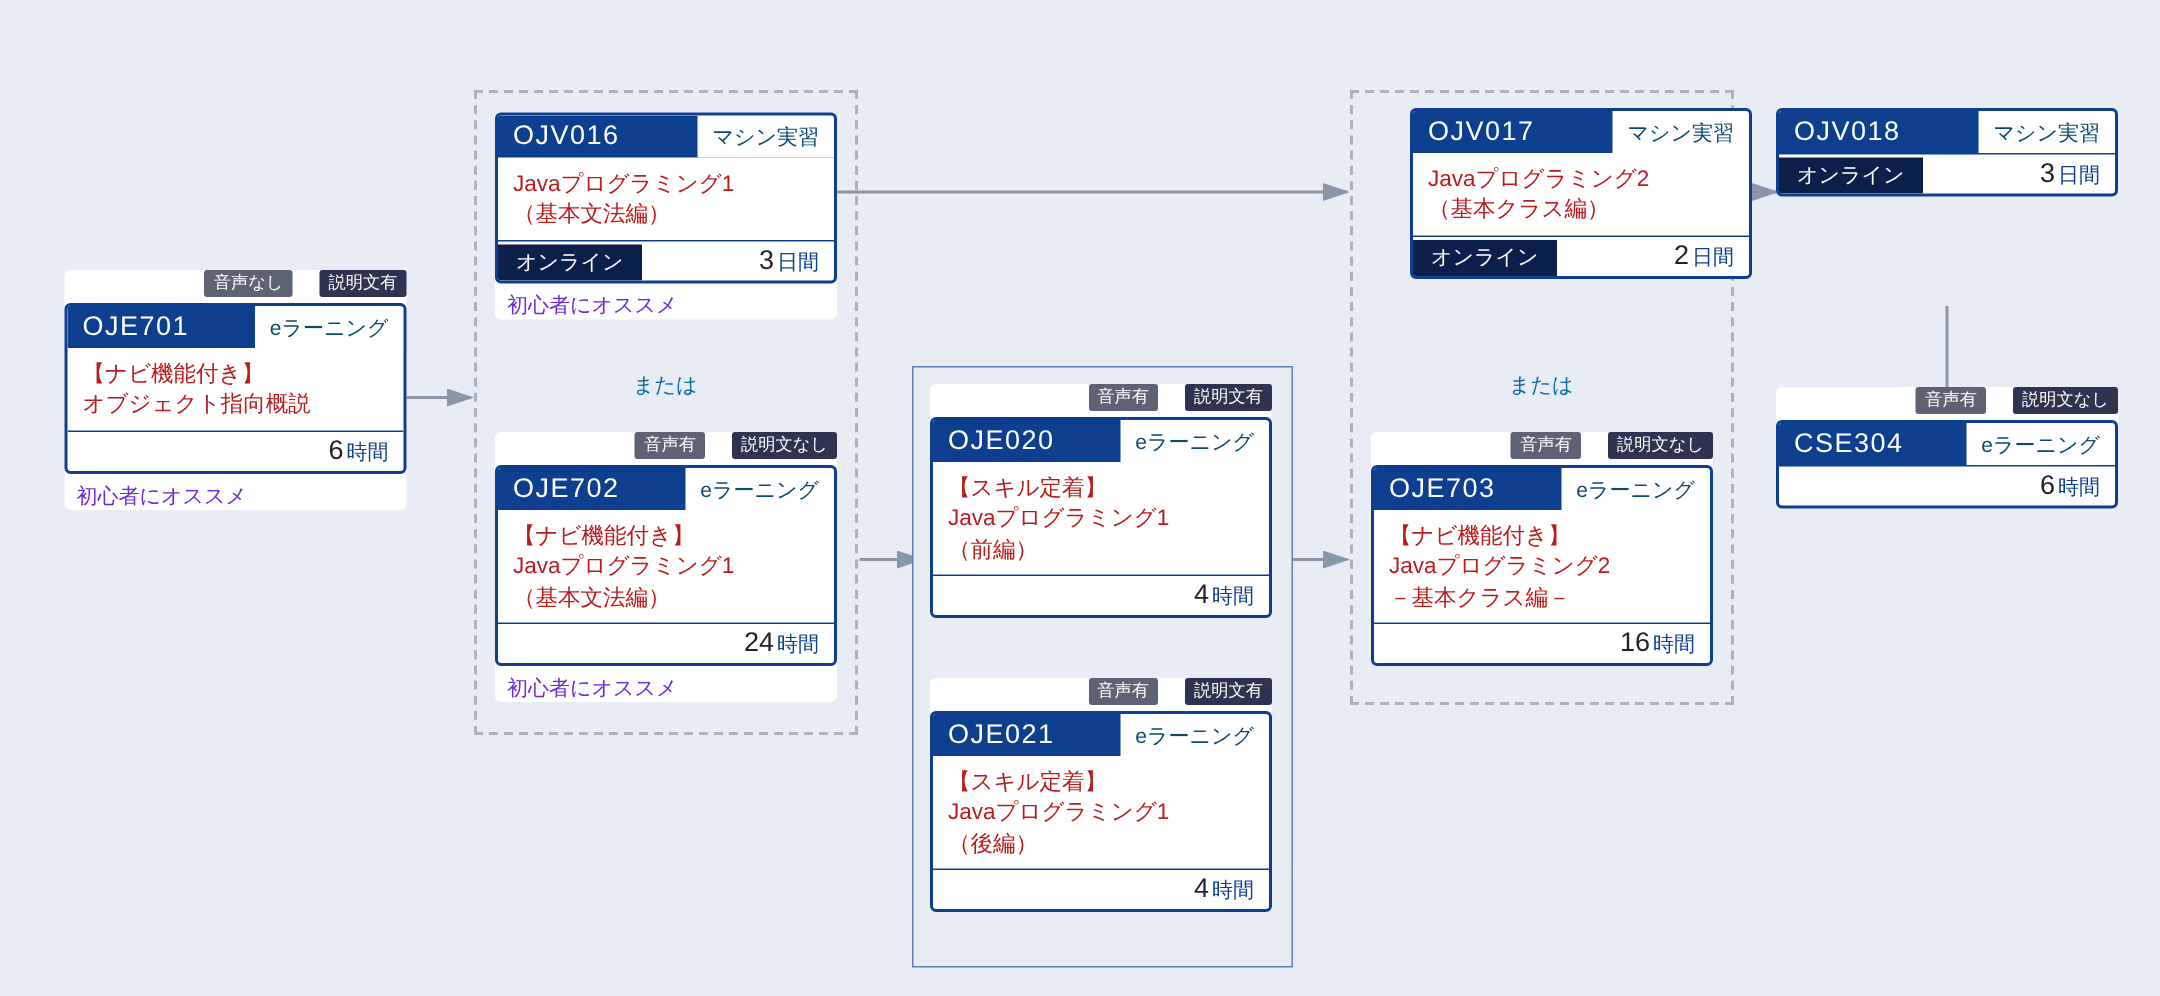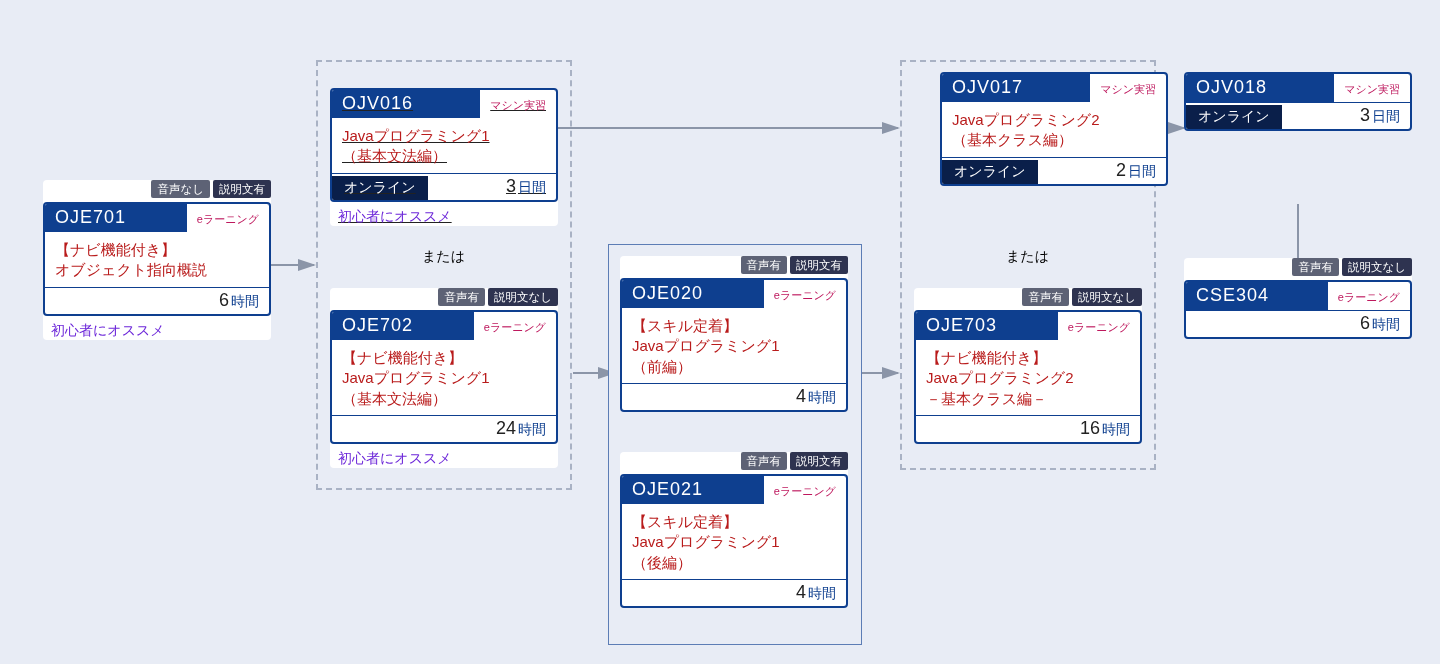--- a/index.html
+++ b/index.html
@@ -32,21 +32,21 @@
   }
   .card {
     position: absolute;
     width: 228px;
     background: #fff;
     border-radius: 4px;
     overflow: visible;
   }
   .tags {
     display: flex;
-    gap: 3px;
+    gap: 18px;
     justify-content: flex-end;
     margin-bottom: 4px;
   }
   .tag {
     font-size: 11.5px;
     padding: 1px 6px;
     border-radius: 2px;
     background: #5d6275;
     color: #fff;
     line-height: 1.4;
@@ -66,22 +66,22 @@
   .card-code {
     flex: 1;
     font-size: 18px;
     color: #fff;
     padding: 3px 10px 4px;
     font-weight: normal;
     letter-spacing: 1px;
   }
   .card-type {
     background: #fff;
-    color: #be185d;
-    font-size: 11px;
+    color: #0c4a6e;
+    font-size: 14px;
     padding: 4px 10px 2px;
     font-weight: 500;
     border-top-right-radius: 2px;
     display: flex;
     align-items: center;
   }
   .card-body {
     padding: 8px 10px 6px;
     font-size: 15px;
     line-height: 1.35;
@@ -125,21 +125,21 @@
   }
   .note {
     color: #6d28d9;
     font-size: 14px;
     margin-top: 6px;
     padding-left: 8px;
   }
   .or-label {
     position: absolute;
     font-size: 14px;
-    color: #000000;
+    color: #0369a1;
     text-align: center;
   }
 </style>
 </head>
 <body>
 
 <svg class="connectors">
   <defs>
     <marker id="arrow" markerWidth="10" markerHeight="10" refX="8" refY="3" orient="auto">
       <path d="M0,0 L9,3 L0,6 Z" fill="#8b95a8"></path>
@@ -183,21 +183,21 @@
     <div class="card-body" style="white-space:pre-line">【ナビ機能付き】
 オブジェクト指向概説</div>
     <div class="footer-single">
       <span class="footer-num">6</span>
       <span class="footer-unit">時間</span>
     </div>
   </div>
   <div class="note">初心者にオススメ</div>
 </div>
 
-<div class="card" style="left:330px; top:88px;text-decoration:underline;">
+<div class="card" style="left:330px; top:75px;">
   <div class="card-box">
     <div class="card-header">
       <div class="card-code">OJV016</div>
       <div class="card-type">マシン実習</div>
     </div>
     <div class="card-body" style="white-space:pre-line">Javaプログラミング1
 （基本文法編）</div>
     <div class="card-footer">
       <div class="footer-left">オンライン</div>
       <div class="footer-right">

